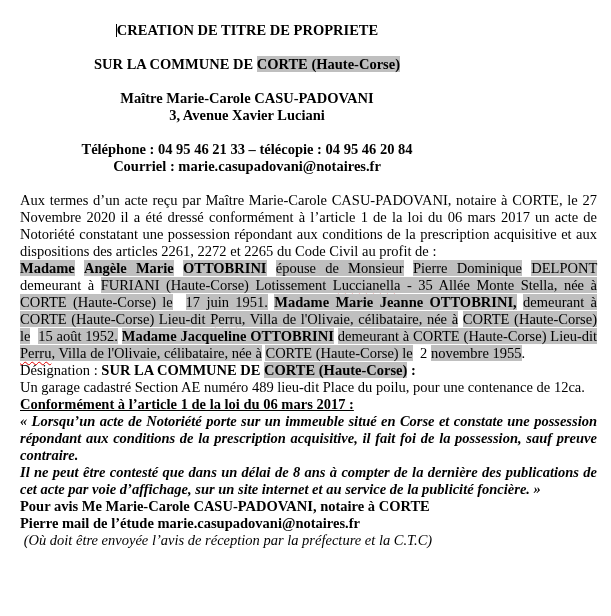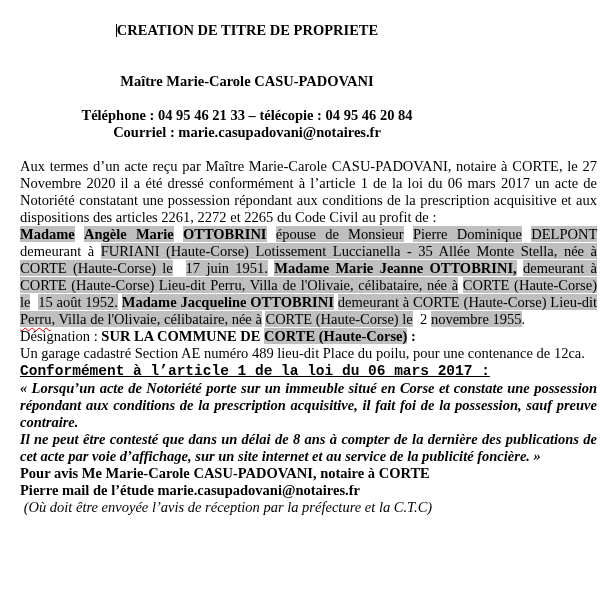--- a/index.html
+++ b/index.html
@@ -34,38 +34,40 @@
   .seg.i { font-style: italic; }
   .seg.u { text-decoration: underline; }
   .seg.hl { background: var(--hl-color, #bfbfbf); }
   .seg.sq {
     text-decoration-line: underline;
     text-decoration-style: wavy;
     text-decoration-color: var(--sq-color, #e00000);
     text-decoration-thickness: 1px;
     text-underline-offset: 3px;
   }
-  .seg.u.b { text-decoration-line: underline; text-decoration-style: solid; font-family: Liberation Mono, monospace; }
+  .seg.u.b { text-decoration-line: underline; text-decoration-style: solid; }
   .caret {
     display: inline-block;
     width: 1px;
     height: 13px;
     background: #000;
     vertical-align: -2px;
   }
 </style>
 </head>
 <body style="background: rgb(255, 255, 255); color: rgb(0, 0, 0);">
 
 <div class="page">
   <div id="doc-body">
       <p class="para center"><span class="caret"></span><span class="seg b">CREATION DE TITRE DE PROPRIETE</span></p>
       <p class="para center">&nbsp;</p>
+      <p class="para center"><span class="seg b">SUR LA COMMUNE DE </span><span class="seg b hl">CORTE (Haute-Corse)</span></p>
       <p class="para center">&nbsp;</p>
       <p class="para center"><span class="seg b">Maître Marie-Carole CASU-PADOVANI</span></p>
+      <p class="para center"><span class="seg b">3, Avenue Xavier Luciani</span></p>
       <p class="para center">&nbsp;</p>
       <p class="para center"><span class="seg b">Téléphone : 04 95 46 21 33 – télécopie : 04 95 46 20 84</span></p>
       <p class="para center"><span class="seg b">Courriel : marie.casupadovani@notaires.fr</span></p>
       <p class="para center">&nbsp;</p>
       <p class="para justify"><span class="seg">Aux termes d’un acte reçu par Maître Marie-Carole CASU-PADOVANI, notaire à CORTE, le 27 Novembre 2020 il a été dressé conformément à l’article 1 de la loi du 06 mars 2017 un acte de Notoriété constatant une possession répondant aux conditions de la prescription acquisitive et aux dispositions des articles 2261, 2272 et 2265 du Code Civil au profit de :</span></p>
       <p class="para justify"><span class="seg b hl">Madame</span><span class="seg"> </span><span class="seg b hl">Angèle Marie</span><span class="seg"> </span><span class="seg b hl">OTTOBRINI</span><span class="seg"> </span><span class="seg hl">épouse de Monsieur</span><span class="seg"> </span><span class="seg hl">Pierre Dominique</span><span class="seg"> </span><span class="seg hl">DELPONT</span><span class="seg"> demeurant à </span><span class="seg hl">FURIANI (Haute-Corse) Lotissement </span><span class="seg hl sq">Luccianella</span><span class="seg hl"> - 35 Allée Monte Stella, née à</span><span class="seg"> </span><span class="seg hl">CORTE (Haute-Corse) le</span><span class="seg"> &nbsp;</span><span class="seg hl">17 juin 1951.</span><span class="seg"> </span><span class="seg b hl">Madame Marie Jeanne OTTOBRINI,</span><span class="seg"> </span><span class="seg hl">demeurant à</span><span class="seg"> </span><span class="seg hl">CORTE (Haute-Corse) Lieu-dit </span><span class="seg hl sq">Perru</span><span class="seg hl">, Villa de l'Olivaie, célibataire, née à</span><span class="seg"> </span><span class="seg hl">CORTE (Haute-Corse) le</span><span class="seg"> &nbsp;</span><span class="seg hl">15 août 1952.</span><span class="seg"> </span><span class="seg b hl">Madame Jacqueline OTTOBRINI</span><span class="seg"> </span><span class="seg hl">demeurant à CORTE (Haute-Corse) Lieu-dit </span><span class="seg hl sq">Perru</span><span class="seg hl">, Villa de l'Olivaie, célibataire, née à</span><span class="seg"> </span><span class="seg hl">CORTE (Haute-Corse) le</span><span class="seg"> &nbsp;2 </span><span class="seg hl">novembre 1955</span><span class="seg">.</span></p>
       <p class="para justify"><span class="seg">Désignation : </span><span class="seg b">SUR LA COMMUNE DE </span><span class="seg b hl">CORTE (Haute-Corse)</span><span class="seg b"> :</span></p>
       <p class="para justify"><span class="seg">Un garage cadastré Section AE numéro 489 lieu-dit Place du poilu, pour une contenance de 12ca.</span></p>
       <p class="para justify"><span class="seg b u">Conformément à l’article 1 de la loi du 06 mars 2017 :</span></p>
       <p class="para justify"><span class="seg b i">« Lorsqu’un acte de Notoriété porte sur un immeuble situé en Corse et constate une possession répondant aux conditions de la prescription acquisitive, il fait foi de la possession, sauf preuve contraire.</span></p>

